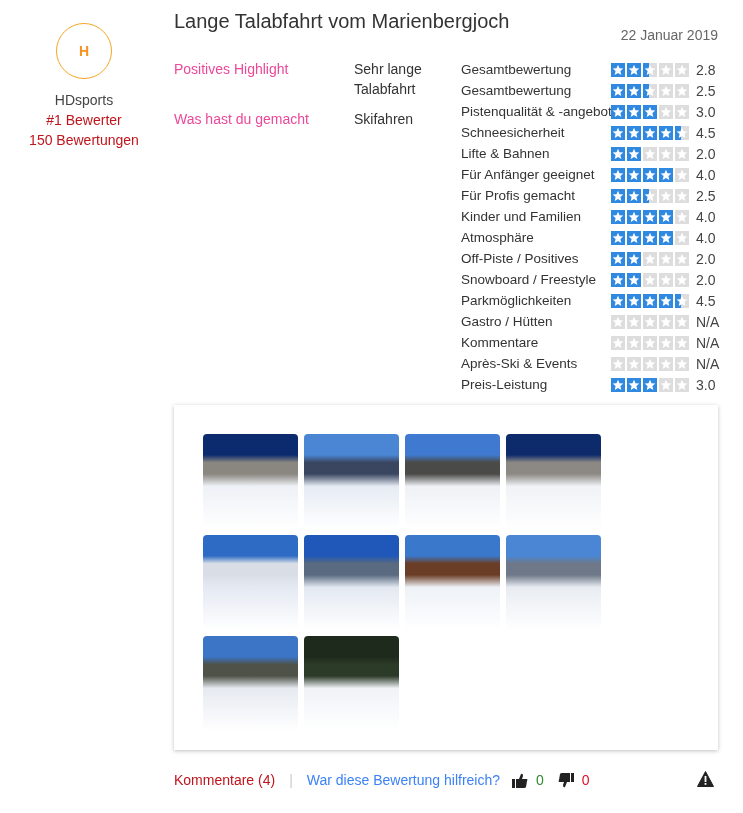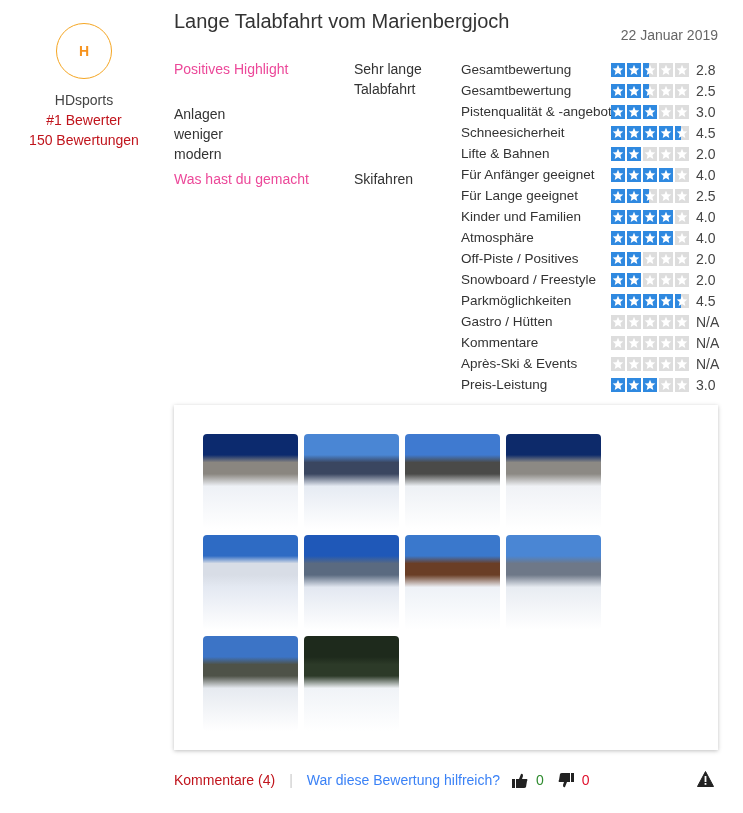--- a/index.html
+++ b/index.html
@@ -55,21 +55,20 @@
 
 <div class="title">Lange Talabfahrt vom Marienbergjoch</div>
 <div class="date">22 Januar 2019</div>
 
 <div class="highlights">
   <div class="hl-row">
     <div class="hl-label">Positives Highlight</div>
     <div class="hl-value">Sehr lange Talabfahrt</div>
   </div>
   <div class="hl-row">
-    <div class="hl-value">Anlagen weniger modern</div>
   </div>
   <div class="hl-row">
     <div class="hl-label">Was hast du gemacht</div>
     <div class="hl-value">Skifahren</div>
   </div>
 </div>
 
 <div class="ratings" id="ratings">
     <div class="r-row">
       <span class="r-label">Gesamtbewertung</span>
@@ -281,21 +280,21 @@
         <span class="star">
           <span class="fill" style="width:0%"></span>
           <svg viewBox="0 0 12 12">
             <path d="M6 0.8 L7.5 4.3 L11.3 4.6 L8.4 7.1 L9.3 10.9 L6 8.9 L2.7 10.9 L3.6 7.1 L0.7 4.6 L4.5 4.3 Z" fill="#ffffff"></path>
           </svg>
         </span>
       </span>
     <span class="r-val">4.0</span>
     </div>
     <div class="r-row">
-      <span class="r-label">Für Lange geeignet</span>
+      <span class="r-label">Für Profis gemacht</span>
     <span class="stars">
         <span class="star">
           <span class="fill" style="width:100%"></span>
           <svg viewBox="0 0 12 12">
             <path d="M6 0.8 L7.5 4.3 L11.3 4.6 L8.4 7.1 L9.3 10.9 L6 8.9 L2.7 10.9 L3.6 7.1 L0.7 4.6 L4.5 4.3 Z" fill="#ffffff"></path>
           </svg>
         </span>
         <span class="star">
           <span class="fill" style="width:100%"></span>
           <svg viewBox="0 0 12 12">

